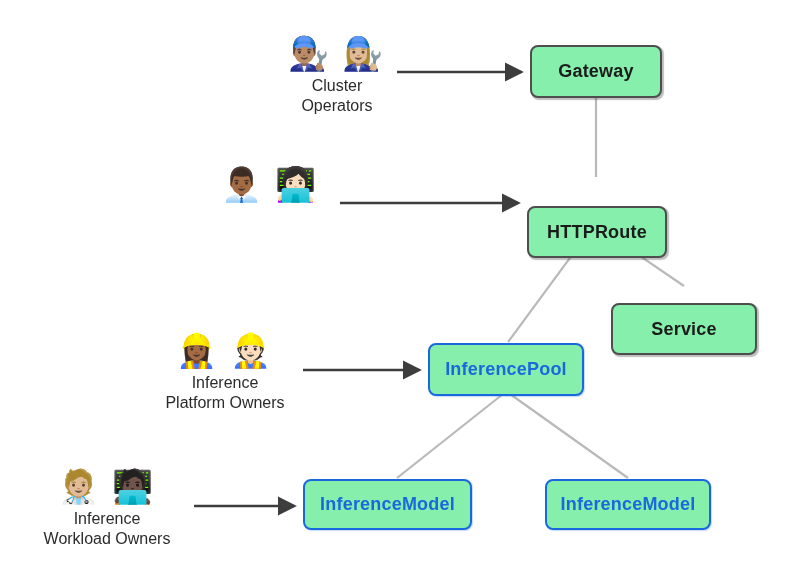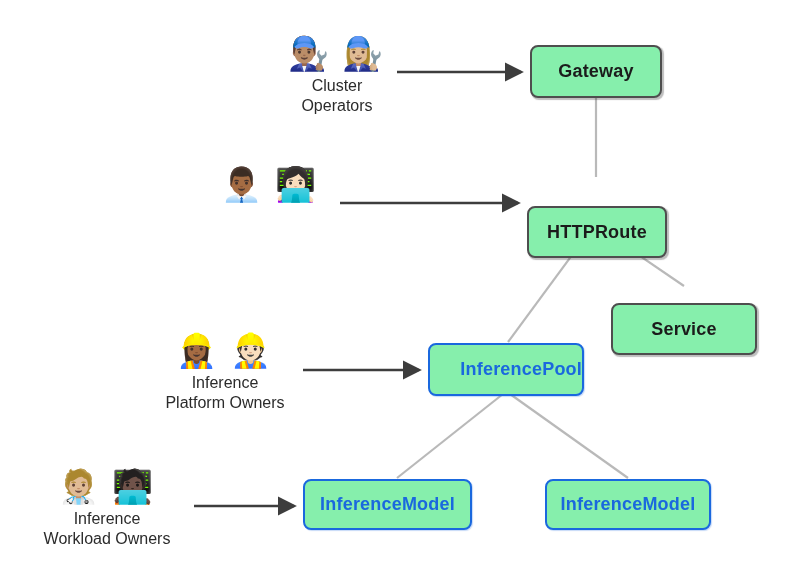--- a/index.html
+++ b/index.html
@@ -36,21 +36,21 @@
     letter-spacing: 0.2px;
   }
   .node.blue {
     border-color: #1a68de;
     color: #1a68de;
     box-shadow: 1px 1px 1px rgba(26,104,222,0.25);
   }
   #node-gateway          { left: 530px; top: 45px;  width: 128px; height: 49px; }
   #node-httproute        { left: 527px; top: 178px; width: 136px; height: 48px; margin-top: 28px; }
   #node-service          { left: 611px; top: 287px; width: 142px; height: 48px; margin-top: 16px; }
-  #node-inferencepool    { left: 428px; top: 343px; width: 152px; height: 49px; justify-content: flex-end; }
+  #node-inferencepool    { left: 428px; top: 343px; width: 152px; height: 49px; }
   #node-inferencemodel-1 { left: 303px; top: 479px; width: 165px; height: 47px; }
   #node-inferencemodel-2 { left: 545px; top: 479px; width: 162px; height: 47px; }
 
   .actor {
     position: absolute;
     text-align: center;
   }
   .actor .emoji {
     display: block;
     font-size: 33px;

